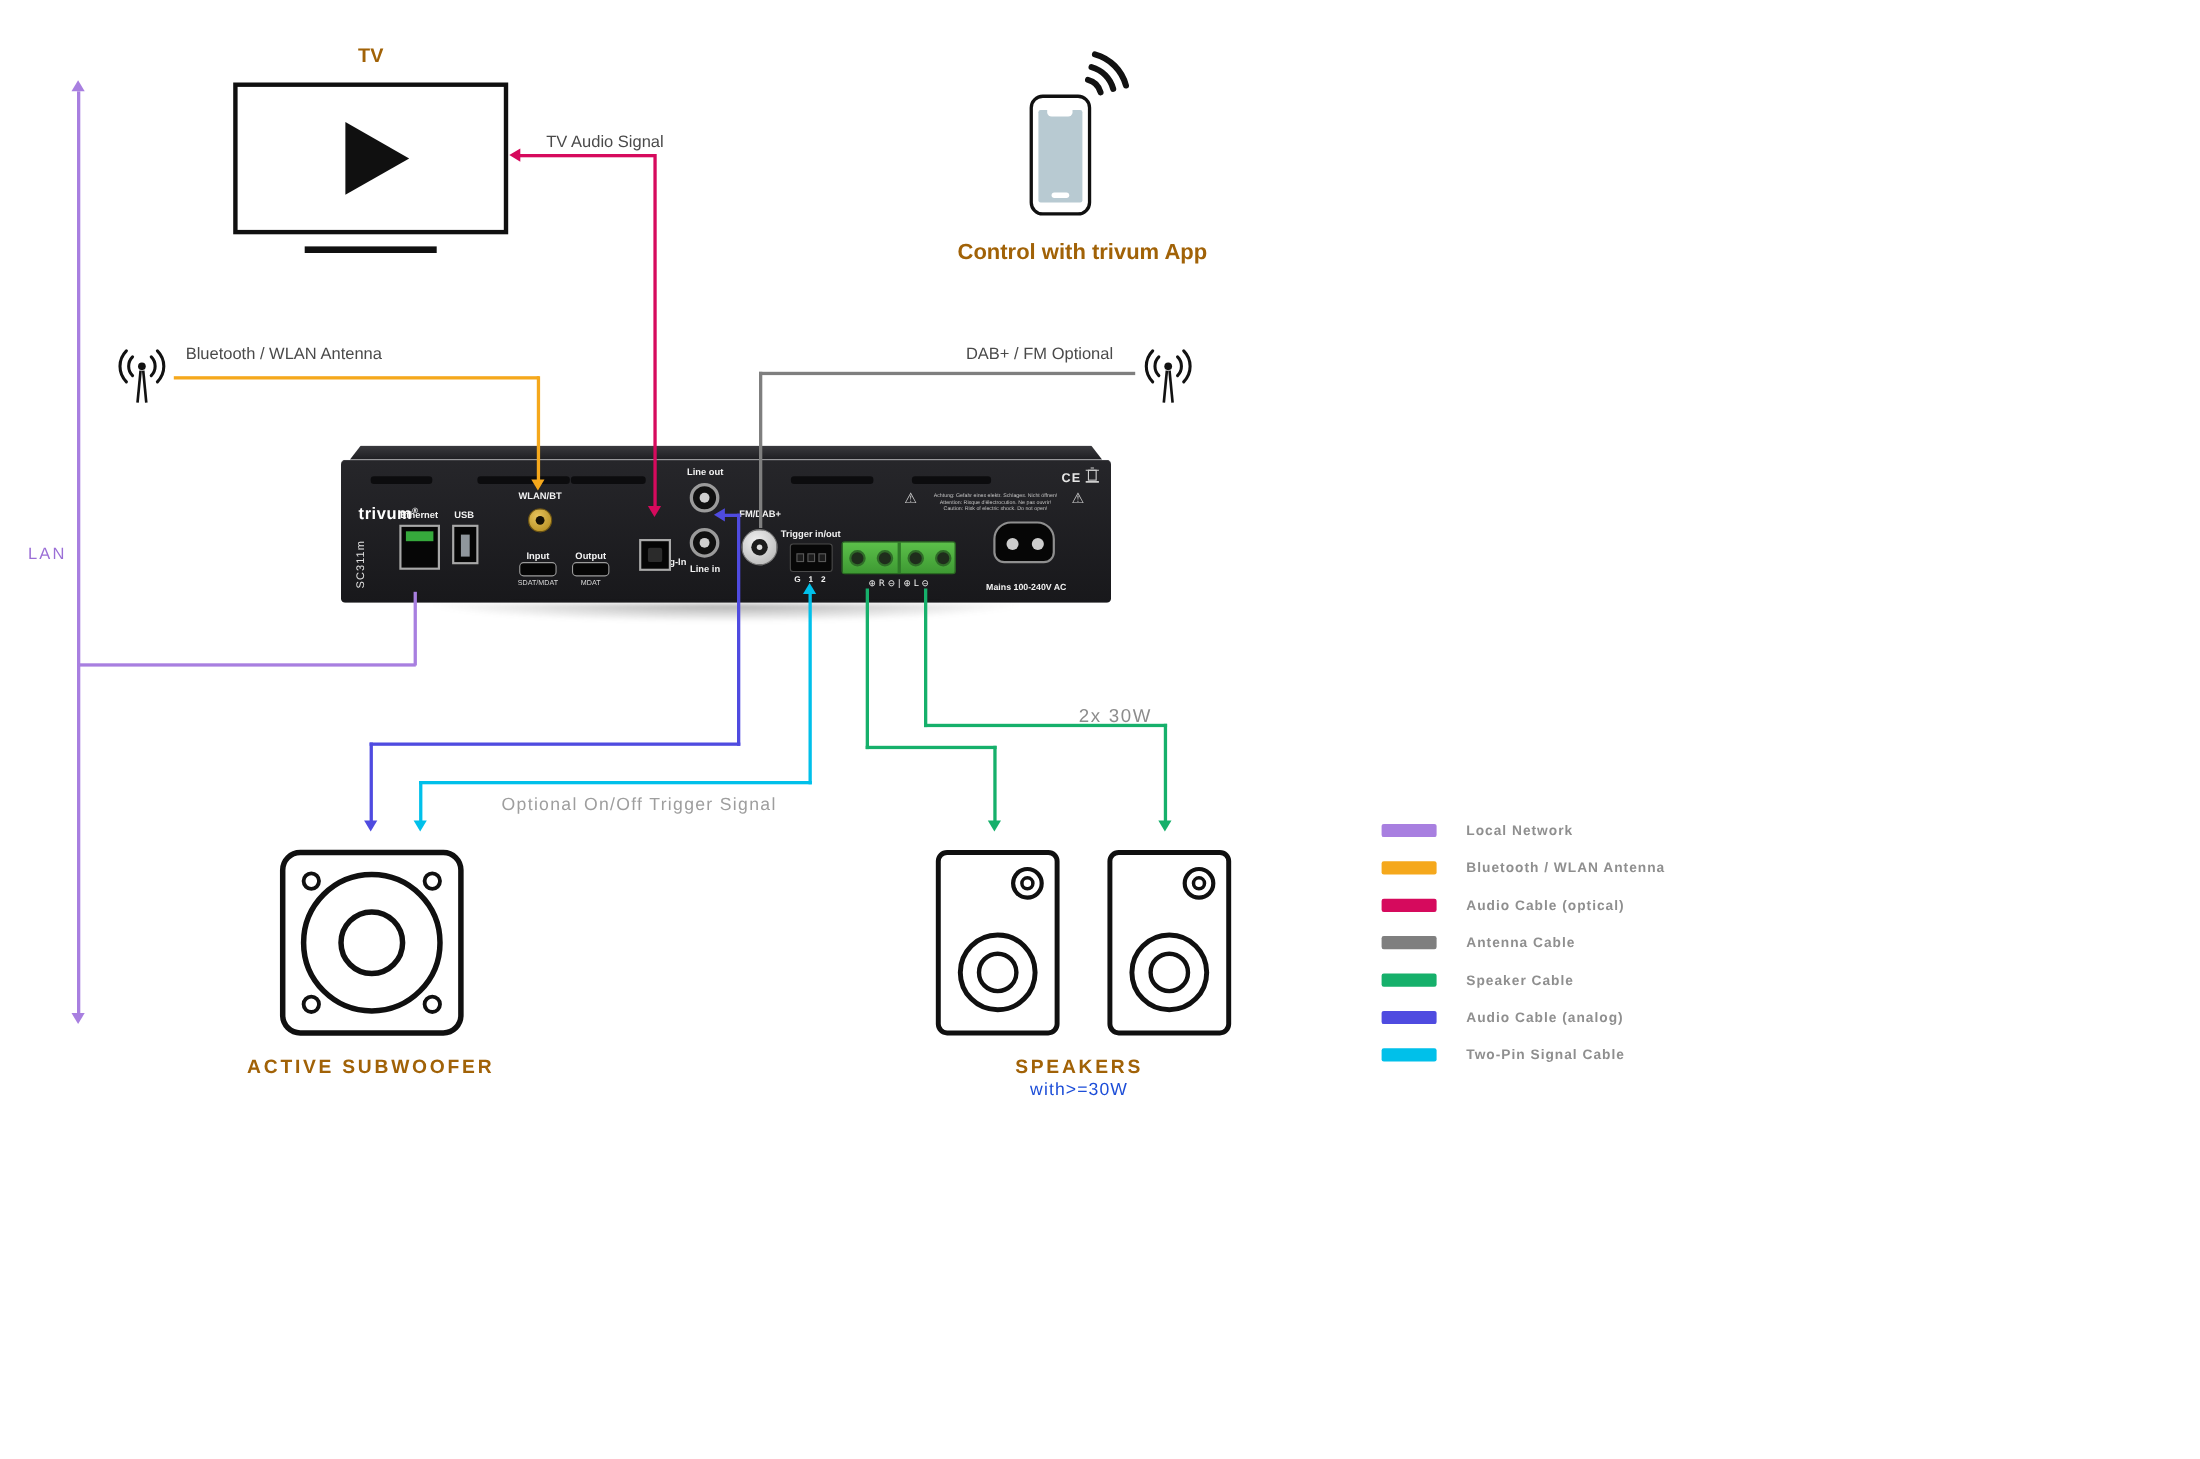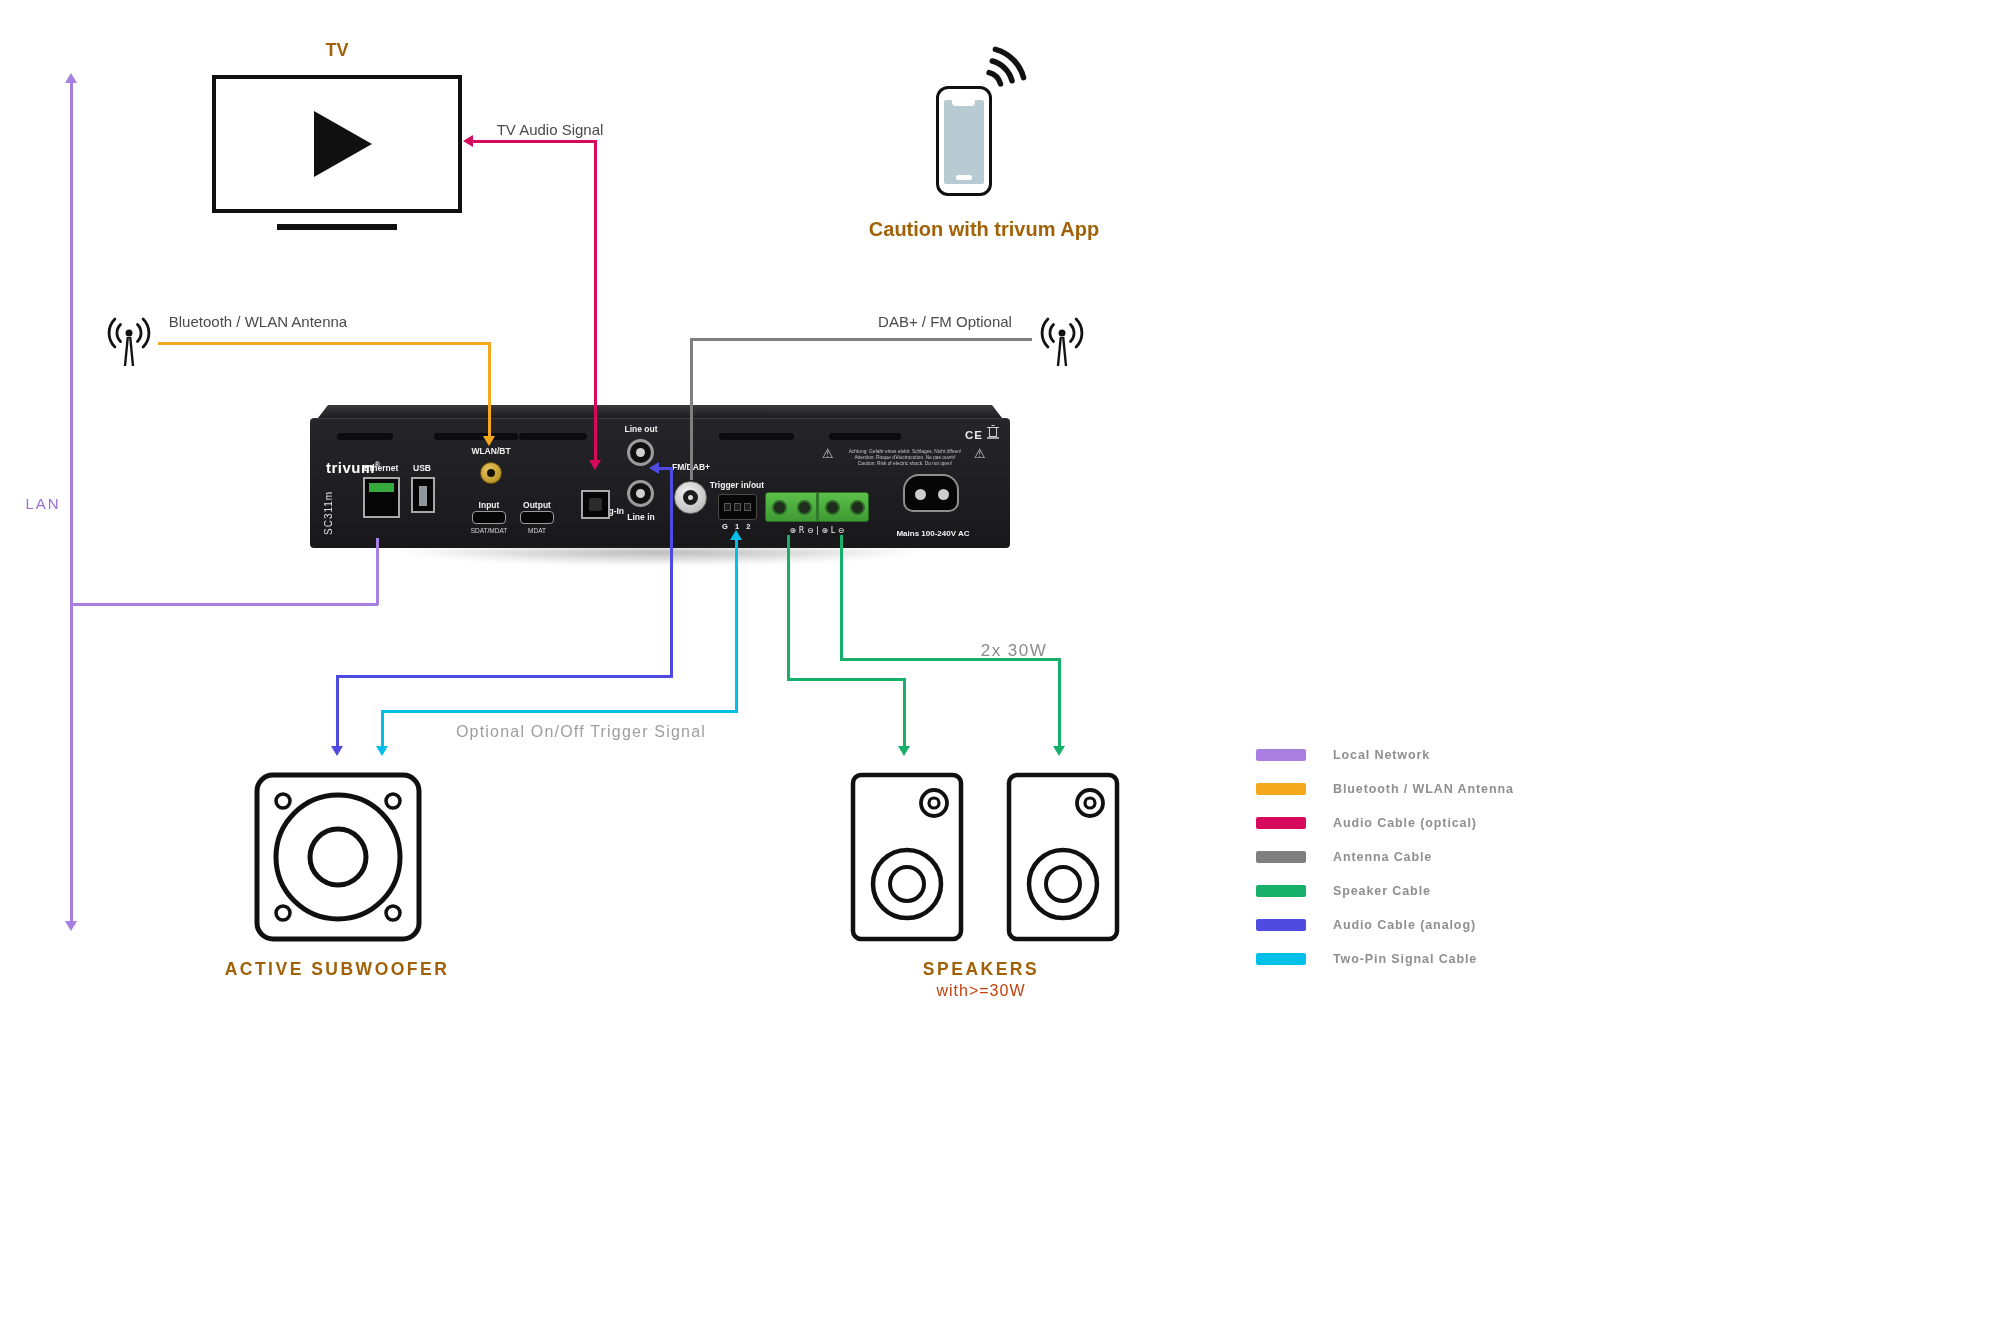--- a/index.html
+++ b/index.html
@@ -101,21 +101,21 @@
   <svg class="abs" style="left:977px; top:34px;" width="62" height="62" viewBox="0 0 62 62">
     <path d="M12.1 38.6 A16 16 0 0 1 23.5 49.9" fill="none" stroke="#121212" stroke-width="5.5" stroke-linecap="round"></path>
     <path d="M15.3 27 A28 28 0 0 1 35 46.8" fill="none" stroke="#121212" stroke-width="5.5" stroke-linecap="round"></path>
     <path d="M18.4 15.4 A40 40 0 0 1 46.6 43.7" fill="none" stroke="#121212" stroke-width="5.5" stroke-linecap="round"></path>
   </svg>
   <div class="phone-body">
     <div class="phone-screen"></div>
     <div class="phone-notch"></div>
     <div class="phone-home"></div>
   </div>
-  <div class="node-label center" style="left:834px; top:218px; width:300px; font-size:20px;">Caution with trivum App</div>
+  <div class="node-label center" style="left:834px; top:218px; width:300px; font-size:20px;">Control with trivum App</div>
 
   <svg class="abs" style="left:99px; top:312px;" width="60" height="60" viewBox="0 0 60 60">
     <circle cx="30" cy="21" r="3.5" fill="#121212"></circle>
     <path d="M28.8 25 L26 54" stroke="#121212" stroke-width="2.4"></path>
     <path d="M31.2 25 L34 54" stroke="#121212" stroke-width="2.4"></path>
     <path d="M21.5 12.5 A12 12 0 0 0 21.5 29.5" fill="none" stroke="#121212" stroke-width="2.8" stroke-linecap="round"></path>
     <path d="M15.9 6.9 A20 20 0 0 0 15.9 35.1" fill="none" stroke="#121212" stroke-width="2.8" stroke-linecap="round"></path>
     <path d="M38.5 12.5 A12 12 0 0 1 38.5 29.5" fill="none" stroke="#121212" stroke-width="2.8" stroke-linecap="round"></path>
     <path d="M44.1 6.9 A20 20 0 0 1 44.1 35.1" fill="none" stroke="#121212" stroke-width="2.8" stroke-linecap="round"></path>
   </svg>
@@ -311,21 +311,21 @@
     <circle cx="57" cy="112" r="17" fill="none" stroke="#101010" stroke-width="4"></circle>
   </svg>
   <svg class="abs" style="left:1006px; top:772px;" width="114" height="170" viewBox="0 0 114 170">
     <rect x="3" y="3" width="108" height="164" rx="8" fill="#fff" stroke="#101010" stroke-width="4.5"></rect>
     <circle cx="84" cy="31" r="13" fill="none" stroke="#101010" stroke-width="3.8"></circle>
     <circle cx="84" cy="31" r="5" fill="none" stroke="#101010" stroke-width="3.2"></circle>
     <circle cx="57" cy="112" r="34" fill="none" stroke="#101010" stroke-width="4.5"></circle>
     <circle cx="57" cy="112" r="17" fill="none" stroke="#101010" stroke-width="4"></circle>
   </svg>
   <div class="node-label center" style="left:831px; top:959px; width:300px; font-size:17.5px; letter-spacing:2.5px;">SPEAKERS</div>
-  <div class="cable-label center" style="left:831px; top:982px; width:300px; font-size:16px; color:#c2410c; letter-spacing:1px;">with&gt;=30W</div>
+  <div class="cable-label center" style="left:831px; top:982px; width:300px; font-size:16px; color:#1d4ed8; letter-spacing:1px;">with&gt;=30W</div>
 
   <div class="legend">
     <div class="legend-row">
       <span class="legend-swatch" style="background: rgb(168, 127, 224);"></span>
       <span class="legend-label">Local Network</span>
     </div>
 
     <div class="legend-row">
       <span class="legend-swatch" style="background: rgb(245, 168, 28);"></span>
       <span class="legend-label">Bluetooth / WLAN Antenna</span>

